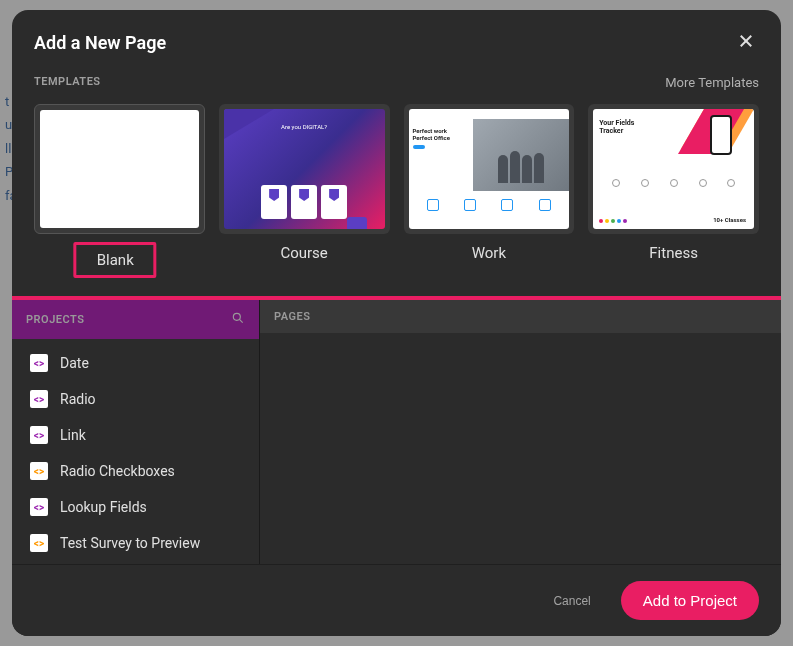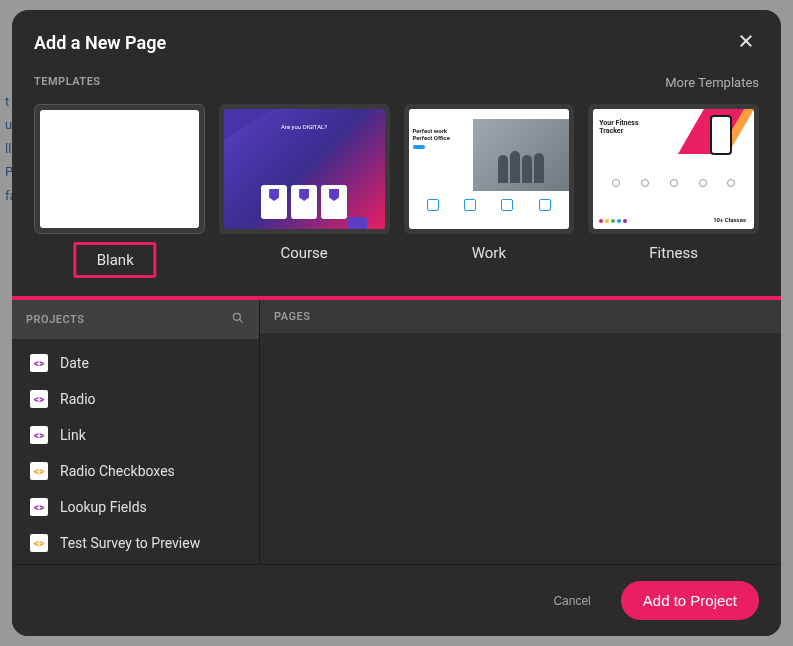--- a/index.html
+++ b/index.html
@@ -345,21 +345,21 @@
       display: flex;
       overflow: hidden;
     }
     .projects-panel {
       width: 247px;
       background: #2b2b2b;
       display: flex;
       flex-direction: column;
     }
     .panel-header {
-      background: #404040;
+      background: #701a75;
       padding: 10px 14px;
       display: flex;
       justify-content: space-between;
       align-items: center;
     }
     .panel-header .section-label {
       color: #999;
     }
     .search-icon {
       color: #999;
@@ -533,21 +533,21 @@
         <div class="template-thumb">
           <div class="thumb-inner fitness-thumb">
             <div class="fitness-shapes">
               <div class="fitness-shape1"></div>
               <div class="fitness-shape2"></div>
             </div>
             <div class="fitness-phone">
                 <div class="fitness-phone-screen"></div>
               </div>
             <div class="fitness-title">
-              <div>Your Fitness</div>
+              <div>Your Fields</div>
               <div>Tracker</div>
             </div>
             <div class="fitness-icons-row">
               <div class="fitness-circle"></div>
                 <div class="fitness-circle"></div>
                 <div class="fitness-circle"></div>
                 <div class="fitness-circle"></div>
                 <div class="fitness-circle"></div>
             </div>
             <div class="fitness-dots">

